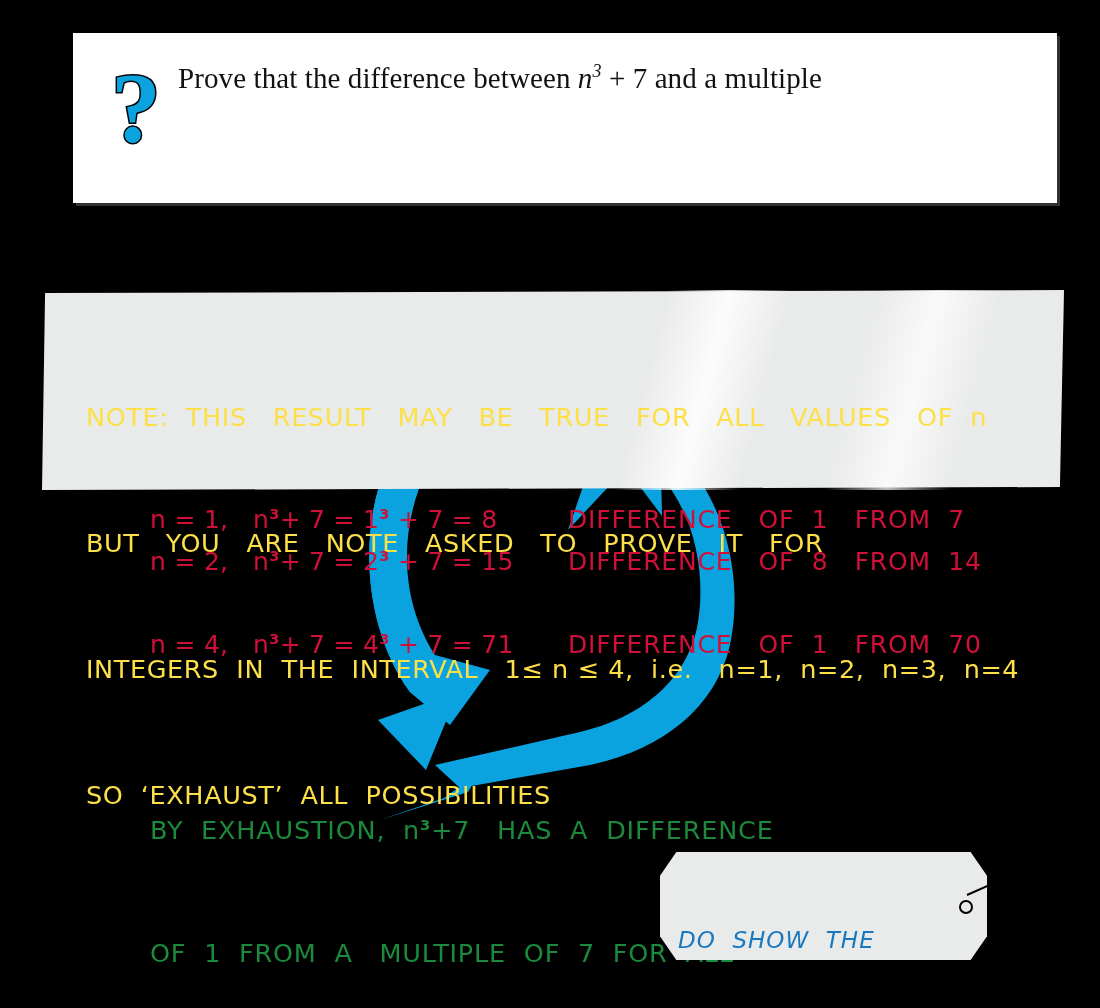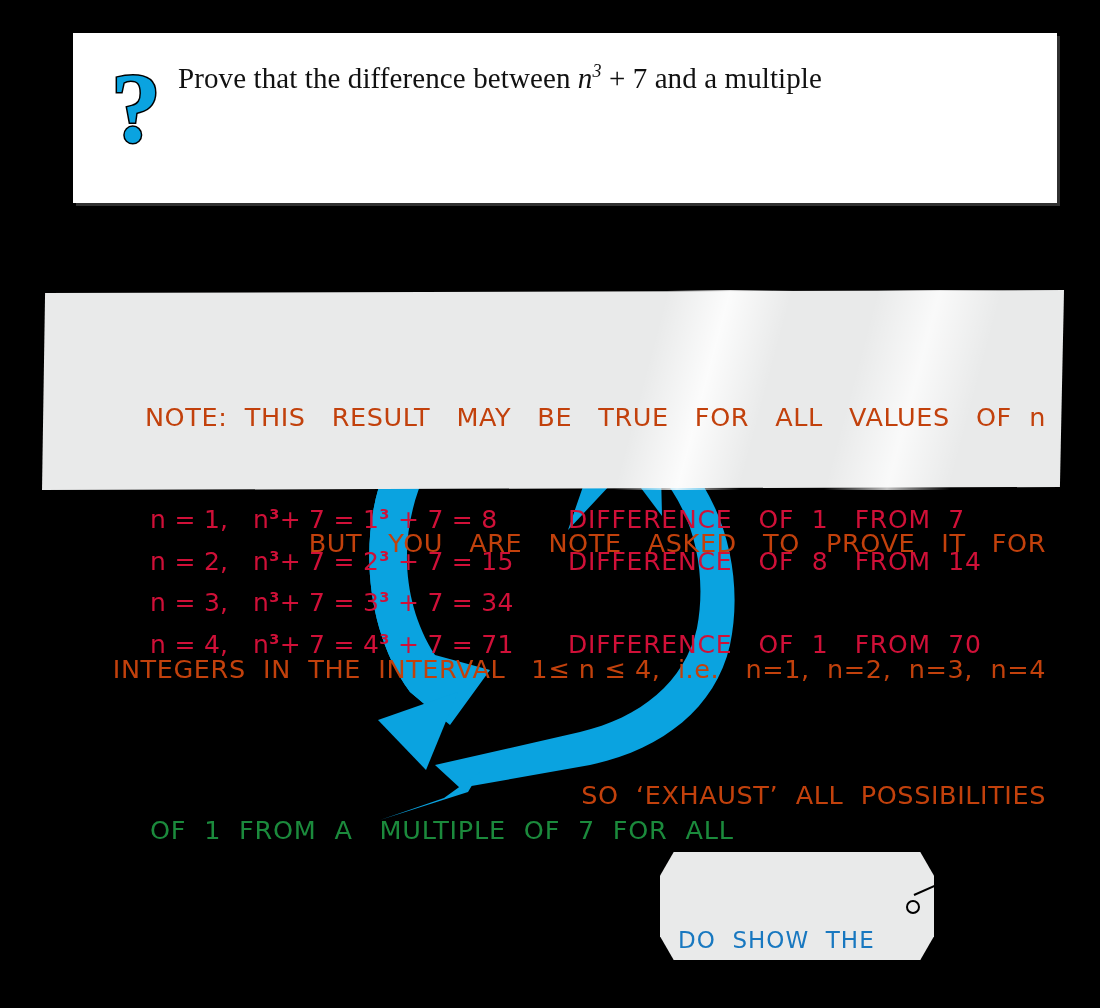--- a/index.html
+++ b/index.html
@@ -47,23 +47,22 @@
   #note-panel .gleam{
     position:absolute;left:52%;top:0;width:46%;height:100%;
     background:linear-gradient(105deg,rgba(255,255,255,0) 18%,rgba(255,255,255,.85) 30%,
                rgba(255,255,255,0) 42%,rgba(255,255,255,0) 58%,rgba(255,255,255,.75) 70%,
                rgba(255,255,255,0) 82%);
     pointer-events:none;
   }
   #note-text{
     position:absolute;left:44px;top:22px;right:18px;
     font-family:"DejaVu Sans",sans-serif;
-    font-size:25.5px;line-height:42px;color:#c2410c;letter-spacing:.6px;
+    font-size:25.5px;line-height:42px;color:#fde047;letter-spacing:.6px;
     white-space:pre;
-    text-align:right;
   }
 
   
   #work-area{position:absolute;left:0;top:505px;width:1100px;z-index:3;}
   .work-row{position:relative;height:41.5px;}
   .work-left{
     position:absolute;left:150px;top:0;
     color:#d01038;font-family:"DejaVu Sans",sans-serif;
     font-size:25px;letter-spacing:.3px;white-space:pre;
   }
@@ -77,21 +76,21 @@
   
   #conclusion{
     position:absolute;left:150px;top:728px;width:720px;z-index:3;
     color:#1b8a3c;font-family:"DejaVu Sans",sans-serif;
     font-size:25.5px;line-height:41px;letter-spacing:.8px;white-space:pre;
   }
   #conclusion sup{font-size:.58em;vertical-align:super;line-height:0;font-weight:bold;}
 
   
   #tag{
-    position:absolute;left:660px;top:852px;width:274px;height:108px;z-index:4;
+    position:absolute;left:660px;top:852px;width:327px;height:108px;z-index:4;font-style:italic;
   }
   #tag .tagbody{
     position:absolute;inset:0;background:#e9eaea;
     clip-path:polygon(5% 0%, 95% 0%, 100% 22%, 100% 78%, 95% 100%, 5% 100%, 0% 78%, 0% 22%);
     box-shadow:2px 2px 0 rgba(120,120,120,.3);
   }
   #tag .hole{
     position:absolute;right:14px;top:48px;width:10px;height:10px;
     border:2.5px solid #000;border-radius:50%;background:transparent;
   }
@@ -155,31 +154,31 @@
     <div class="work-left"><span>n = 1,   n</span><sup>3</sup><span>+ 7 = 1</span><sup>3</sup><span> + 7 = 8</span></div>
     <div class="work-right">DIFFERENCE   OF  1   FROM  7</div>
   </div>
 
   <div class="work-row">
     <div class="work-left"><span>n = 2,   n</span><sup>3</sup><span>+ 7 = 2</span><sup>3</sup><span> + 7 = 15</span></div>
     <div class="work-right">DIFFERENCE   OF  8   FROM  14</div>
   </div>
 
   <div class="work-row">
-    <div class="work-left"><span>n = 3,   n</span><sup>3</sup><span>+ 7 = 3</span><sup>3</sup><span> + 7 = 34</span></div>
   </div>
 
   <div class="work-row">
     <div class="work-left"><span>n = 4,   n</span><sup>3</sup><span>+ 7 = 4</span><sup>3</sup><span> + 7 = 71</span></div>
     <div class="work-right">DIFFERENCE   OF  1   FROM  70</div>
   </div>
 
 </div>
 
 <div id="conclusion">
+  <div><span>BY  EXHAUSTION,  n</span><sup>3</sup><span>+7   HAS  A  DIFFERENCE</span></div>
   <div>OF  1  FROM  A   MULTIPLE  OF  7  FOR  ALL</div>
   
 </div>
 
 <div id="tag">
   <div class="tagbody"></div>
   <div class="string"></div>
   <div class="hole"></div>
   <div id="tag-text">
     <div>DO  SHOW  THE</div>

